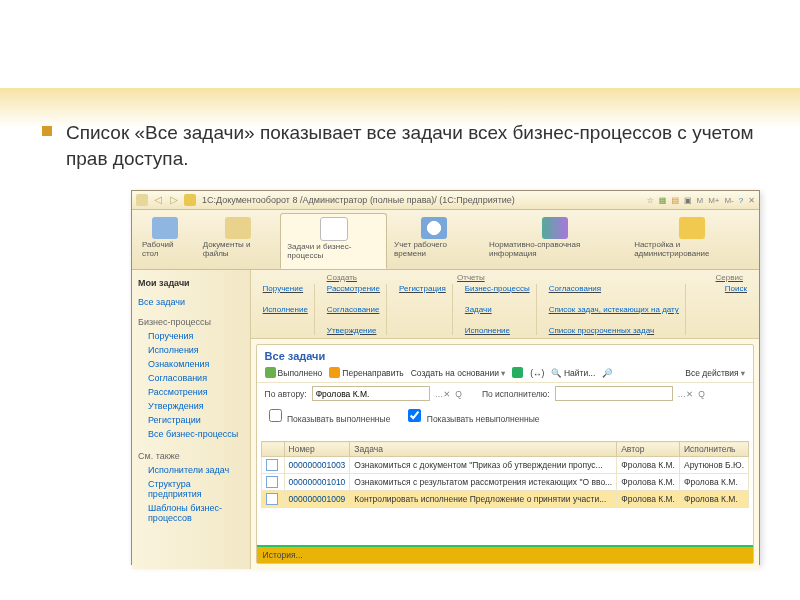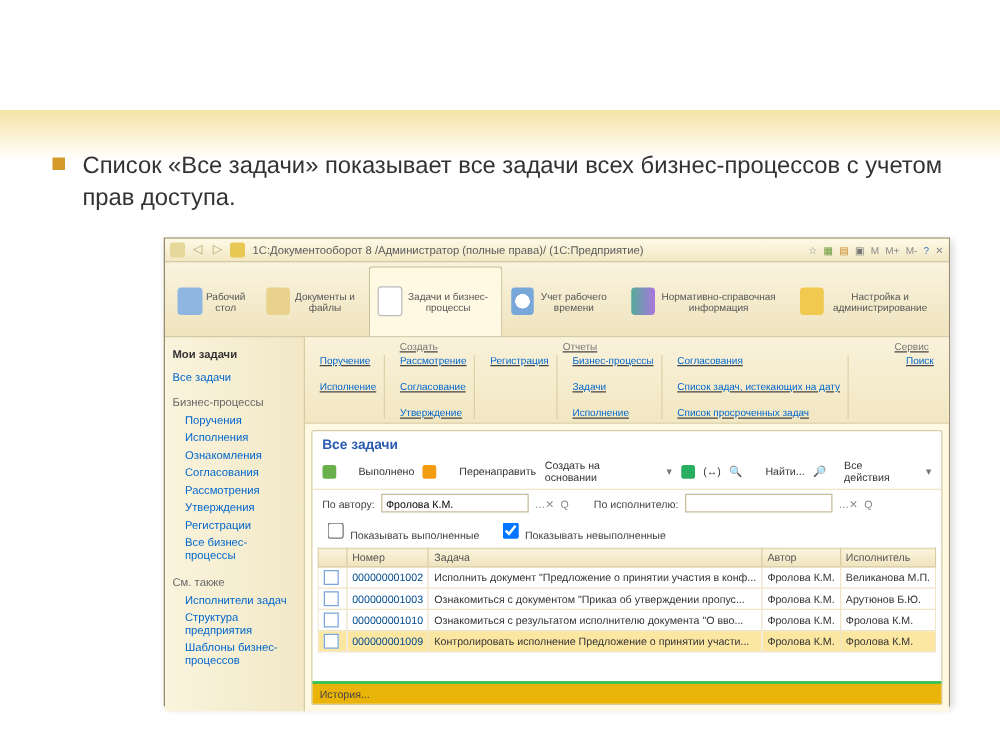--- a/index.html
+++ b/index.html
@@ -12,44 +12,44 @@
   .bullet-row{position:absolute;top:120px;left:42px;right:40px;display:flex;align-items:flex-start;gap:14px}
   .bullet-sq{width:10px;height:10px;background:#d49a2a;margin-top:6px;flex-shrink:0}
   .bullet-text{font-size:19px;color:#333;line-height:1.35}
   .app{position:absolute;left:131px;top:190px;width:627px;height:373px;border:1px solid #9a8c6f;background:#f7f0d9;font-size:9px;color:#444;box-shadow:2px 2px 6px rgba(0,0,0,0.15)}
   .titlebar{height:18px;background:linear-gradient(#fefae8,#f2e7c2);border-bottom:1px solid #cbbf99;display:flex;align-items:center;padding:0 4px;gap:4px}
   .tb-ico{width:12px;height:12px;border-radius:2px;background:#e6d89b}
   .tb-ico.arrow{background:transparent;color:#b7a86f;font-size:10px;text-align:center;line-height:12px}
   .tb-title{flex:1;font-size:9px;color:#5a5a5a;margin-left:2px}
   .tb-right{display:flex;gap:5px;color:#888;font-size:8px}
   .mainnav{height:56px;background:linear-gradient(#faf3de,#efe4be);border-bottom:1px solid #cbbf99;display:flex;align-items:stretch;padding:3px 3px 0 3px;gap:0}
-  .nav-item{display:flex;flex-direction:row;align-items:center;justify-content:flex-start;padding:3px 6px 2px 6px;text-align:center;font-size:8px;color:#555;border:1px solid transparent;border-radius:3px 3px 0 0;cursor:pointer}
+  .nav-item{display:flex;flex-direction:column;align-items:center;justify-content:flex-start;padding:3px 6px 2px 6px;text-align:left;font-size:8px;color:#555;border:1px solid transparent;border-radius:3px 3px 0 0;cursor:pointer}
   .nav-item.sel{background:#fff9e3;border-color:#cbbf99;border-bottom-color:#fff9e3}
   .nav-ico{width:26px;height:22px;margin-bottom:1px;border-radius:3px}
   .body{display:flex;height:calc(100% - 74px)}
   .sidebar{width:120px;background:linear-gradient(to right,#faf4dd,#f2e8c6);border-right:1px solid #d7cba3;padding:6px 6px;font-size:9px;color:#004a8f}
   .sb-item{padding:2px 0;cursor:pointer}
   .sb-bold{font-weight:bold;color:#333}
   .sb-sub{margin-left:10px;color:#0066cc}
   .content{flex:1;display:flex;flex-direction:column;background:#fff9e3}
   .ribbon{border-bottom:1px solid #d7cba3;background:linear-gradient(#f9f2da,#f2e7c2);padding:3px 6px;text-decoration:underline;}
   .rib-head{display:flex;font-size:8px;color:#777;gap:100px;padding:0 10px 2px 70px}
   .rib-body{display:flex;font-size:8px;color:#0066cc;gap:6px;flex-wrap:wrap}
   .rib-group{display:flex;flex-direction:column;gap:12px;padding:0 6px;border-right:1px solid #ddd1a8}
   .rib-group:last-child{border-right:none}
   .rib-link{cursor:pointer}
   .panel{margin:5px;border:1px solid #d7cba3;background:#fff;border-radius:2px;flex:1;display:flex;flex-direction:column;min-height:0}
   .panel-title{color:#2a5db0;font-weight:bold;font-size:11px;padding:5px 8px 3px 8px}
   .toolbar{display:flex;align-items:center;gap:7px;font-size:8.5px;color:#333;padding:2px 8px 4px 8px;border-bottom:1px solid #eee4c6}
-  .tbtn{display:flex;align-items:center;gap:18px;cursor:pointer}
+  .tbtn{display:flex;align-items:flex-end;gap:2px;cursor:pointer}
   .ico-sm{width:11px;height:11px;border-radius:2px}
   .filter-row{display:flex;align-items:center;gap:5px;font-size:8.5px;padding:3px 8px}
   .filter-row input[type=text]{height:13px;font-size:8.5px;border:1px solid #c8bd96;padding:0 3px}
   .chk-row{display:flex;gap:14px;align-items:center;font-size:8.5px;padding:2px 8px 4px 8px}
-  .grid{flex:1;overflow:auto;margin:0 4px}
+  .grid{flex:1;overflow:auto;margin:12px 4px}
   table{width:100%;border-collapse:collapse;font-size:8.5px}
   th{background:linear-gradient(#fbf4dc,#efe3bd);border:1px solid #d7cba3;padding:2px 4px;text-align:left;color:#555;font-weight:normal}
   td{border:1px solid #eee4c6;padding:2px 4px;color:#333;white-space:nowrap;overflow:hidden}
   td.num{color:#004a8f}
   tr.sel td{background:#fbe7a2}
   .doc-ico{width:10px;height:10px;display:inline-block;background:#fff;border:1px solid #7aa7d9;vertical-align:middle;margin-right:2px}
   .status{border-top:2px solid #22c55e;padding:3px 6px;font-size:8.5px;background:#eab308}
 </style>
 </head>
 <body>
@@ -231,36 +231,29 @@
                 <th style="width:14px"></th>
                 <th style="width:60px">Номер</th>
                 <th>Задача</th>
                 <th style="width:70px">Автор</th>
                 <th style="width:80px">Исполнитель</th>
               </tr>
                 </thead>
               <tbody id="grid-body">
                   <tr>
                     <td><span class="doc-ico"></span></td>
-                    <td class="num">000000001002</td>
-                    <td>Исполнить документ "Предложение о принятии участия в конф...</td>
-                    <td>Фролова К.М.</td>
-                    <td>Великанова М.П.</td>
-                  </tr>
-                  <tr>
-                    <td><span class="doc-ico"></span></td>
                     <td class="num">000000001003</td>
                     <td>Ознакомиться с документом "Приказ об утверждении пропус...</td>
                     <td>Фролова К.М.</td>
                     <td>Арутюнов Б.Ю.</td>
                   </tr>
                   <tr>
                     <td><span class="doc-ico"></span></td>
                     <td class="num">000000001010</td>
-                    <td>Ознакомиться с результатом исполнителю документа "О вво...</td>
+                    <td>Ознакомиться с результатом рассмотрения истекающих "О вво...</td>
                     <td>Фролова К.М.</td>
                     <td>Фролова К.М.</td>
                   </tr>
                   <tr class="sel">
                     <td><span class="doc-ico"></span></td>
                     <td class="num">000000001009</td>
                     <td>Контролировать исполнение Предложение о принятии участи...</td>
                     <td>Фролова К.М.</td>
                     <td>Фролова К.М.</td>
                   </tr>

